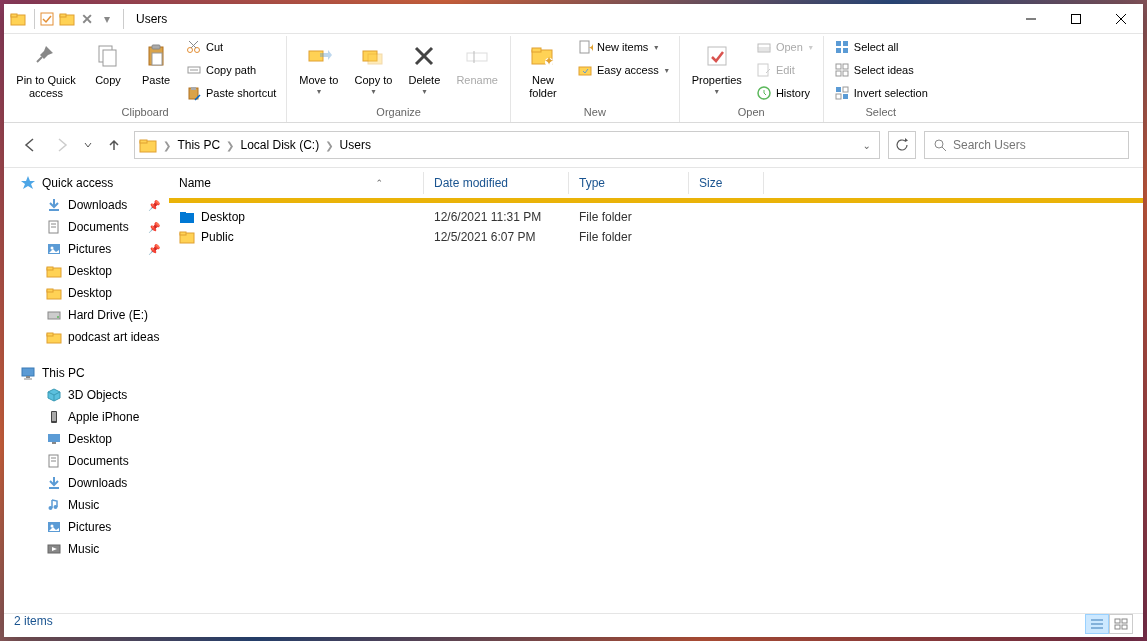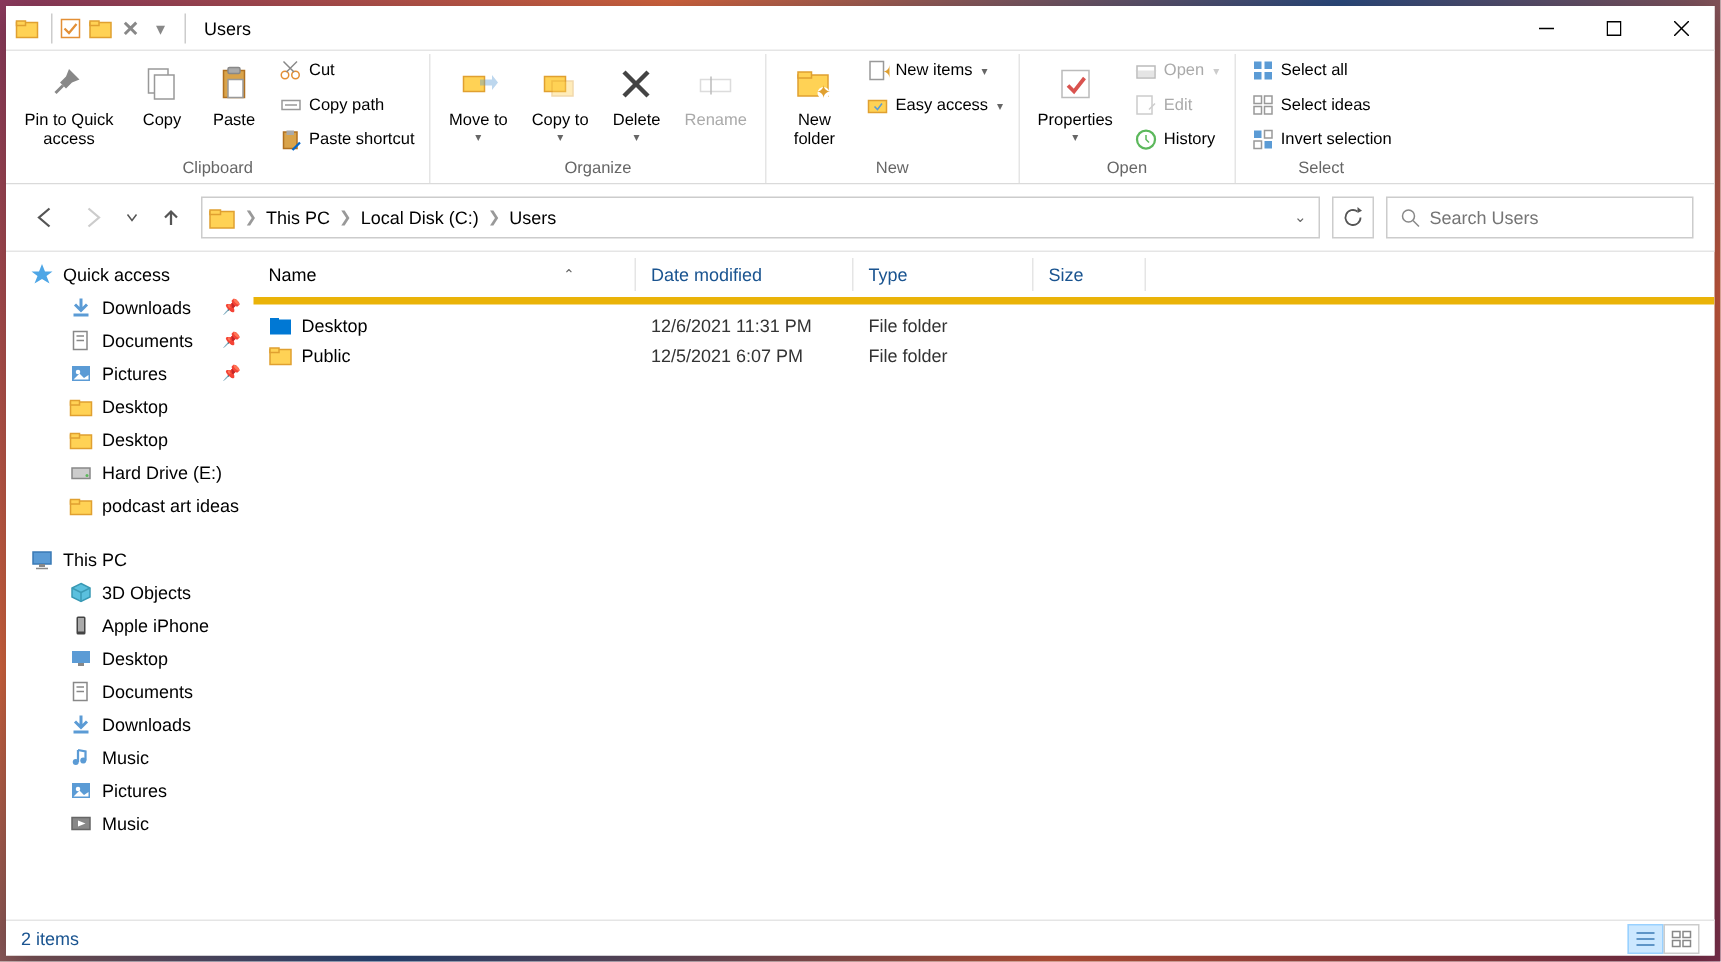--- a/index.html
+++ b/index.html
@@ -66,21 +66,21 @@
 .sort-ind{font-size:9px;color:#666;margin-right:30px}
 .file-rows{flex:1;padding:4px 0}
 .file-row{display:flex;align-items:center;padding:1px 0;cursor:pointer}
 .fc{padding:1px 10px;font-size:12px;overflow:hidden;white-space:nowrap;text-overflow:ellipsis}
 .fc-name{width:255px;display:flex;align-items:center;gap:6px}
 .fc-date{width:145px;color:#333}
 .fc-type{width:120px;color:#333}
 .fc-size{width:75px}
 .fc-name .fico{width:16px;height:16px;flex-shrink:0}
 
-.status-bar{height:24px;background:#fff;border-top:1px solid #e5e5e5;display:flex;align-items:center;padding:0 10px}
+.status-bar{height:24px;background:#fff;border-top:1px solid #e5e5e5;display:flex;align-items:flex-start;padding:0 10px}
 .status-bar span{font-size:12px;color:#1a5490}
 .view-btns{margin-left:auto;display:flex;gap:0}
 .vbtn{width:24px;height:20px;display:flex;align-items:center;justify-content:center;border:1px solid #ccc;cursor:pointer}
 .vbtn.active{background:#cce8ff;border-color:#99d1ff}
 
 svg{display:block}
 </style>
 </head>
 <body>
 

